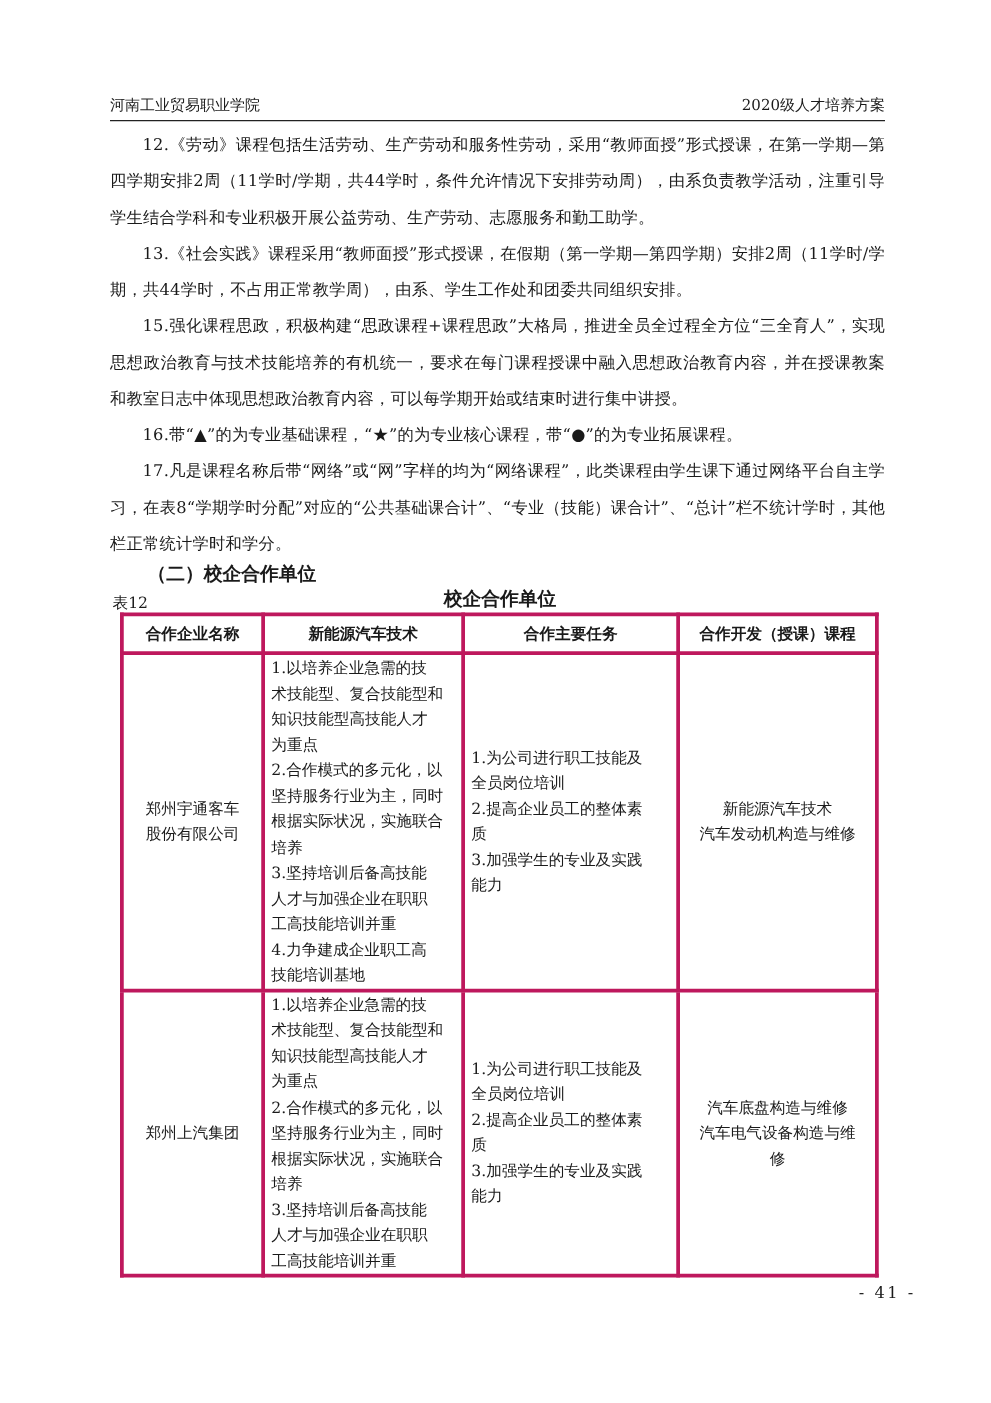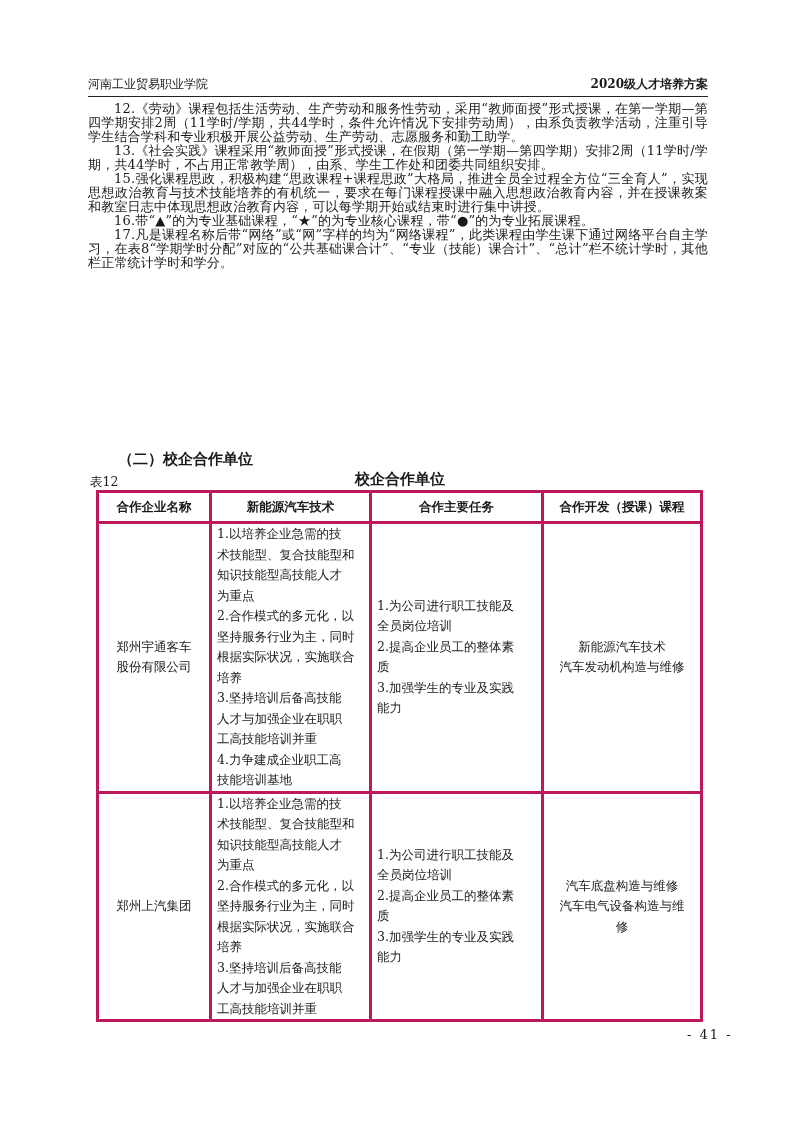--- a/index.html
+++ b/index.html
@@ -1,22 +1,22 @@
 <!DOCTYPE html>
 <html><head>
   <meta charset="utf-8">
   <style>
     html, body { margin: 0; padding: 0; background: #ffffff; }
     body { width: 793px; height: 1122px; position: relative; overflow: hidden;
       font-family: "DejaVu Serif", "Liberation Serif", serif; color: #1a1a1a; }
     .header { position: absolute; left: 88px; top: 74px; width: 620px; height: 22px;
       border-bottom: 1.5px solid #222; font-size: 12px; }
     .header .left { position: absolute; left: 0; top: 2px; }
-    .header .right { position: absolute; right: 0; top: 2px; font-weight: bold; }
-    .body-text { position: absolute; left: 88px; top: 102px; width: 620px; font-size: 13px; line-height: 14px; }
+    .header .right { position: absolute; right: 0; top: 2px; }
+    .body-text { position: absolute; left: 88px; top: 102px; width: 620px; font-size: 13px; line-height: 29px; }
     .para { margin: 0; text-indent: 26px; text-align: justify; letter-spacing: 0.2px; }
     .section-heading { position: absolute; left: 118px; top: 450px; font-size: 15px; font-weight: bold;
       font-family: "DejaVu Sans", "Liberation Sans", sans-serif; }
     .table-label { position: absolute; left: 90px; top: 474px; font-size: 12.5px; }
     .table-title { position: absolute; left: 90px; width: 620px; top: 470px; text-align: center;
       font-size: 15px; font-weight: bold; font-family: "DejaVu Sans", "Liberation Sans", sans-serif; }
     table.coop { position: absolute; left: 96px; top: 490px; width: 604px; border-collapse: collapse;
       font-size: 12.5px; table-layout: fixed; }
     table.coop th, table.coop td { border: 3px solid #be185d; padding: 0 5px; }
     table.coop { border: 1.5px solid #222; }

